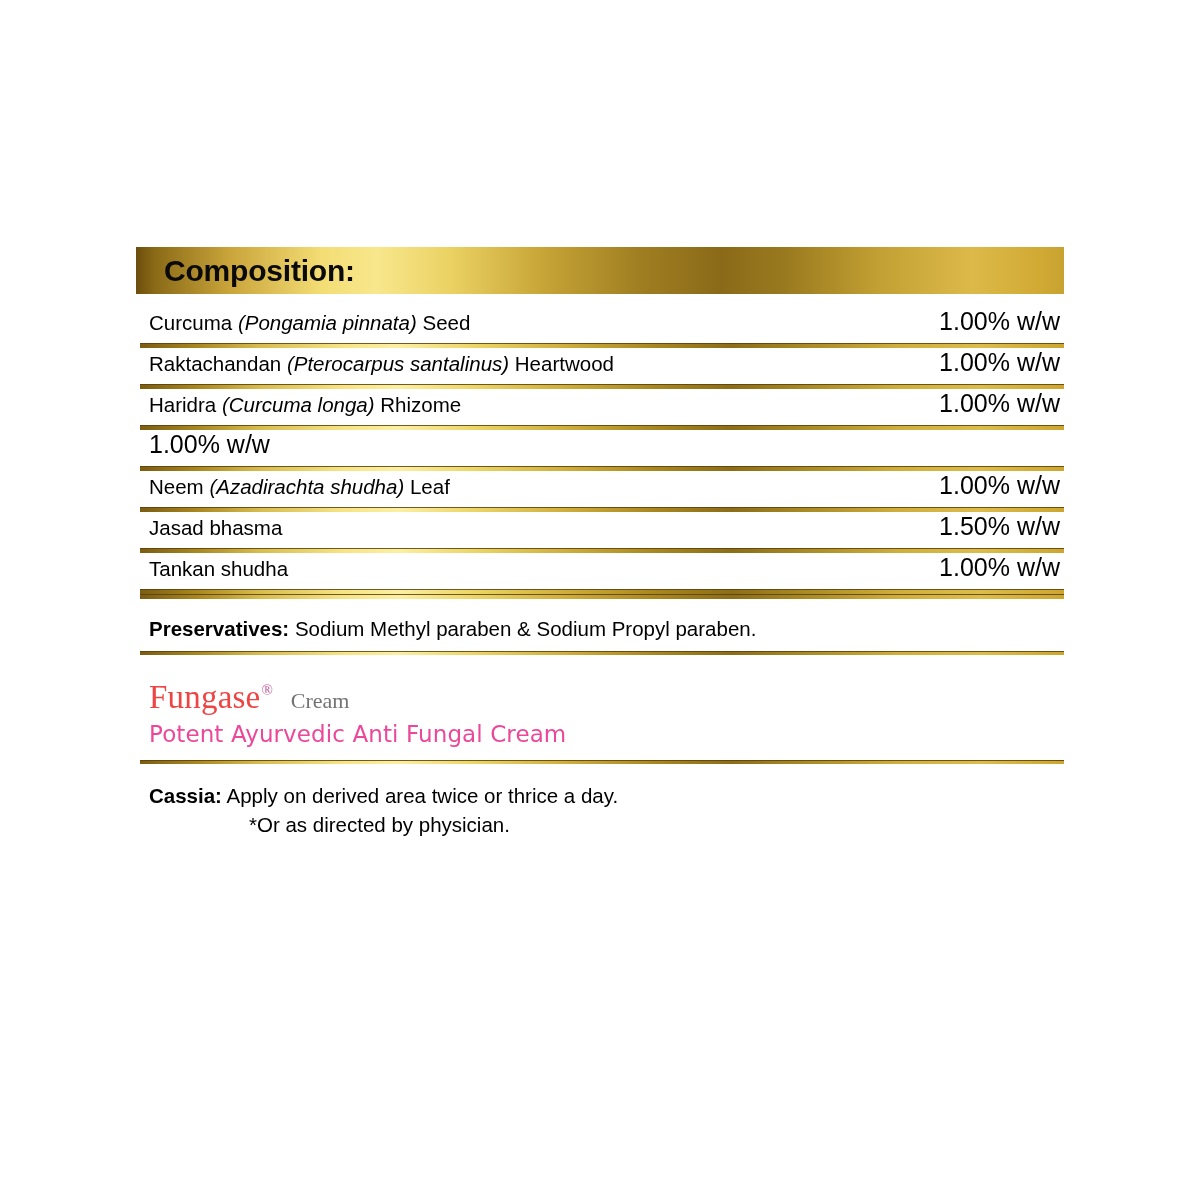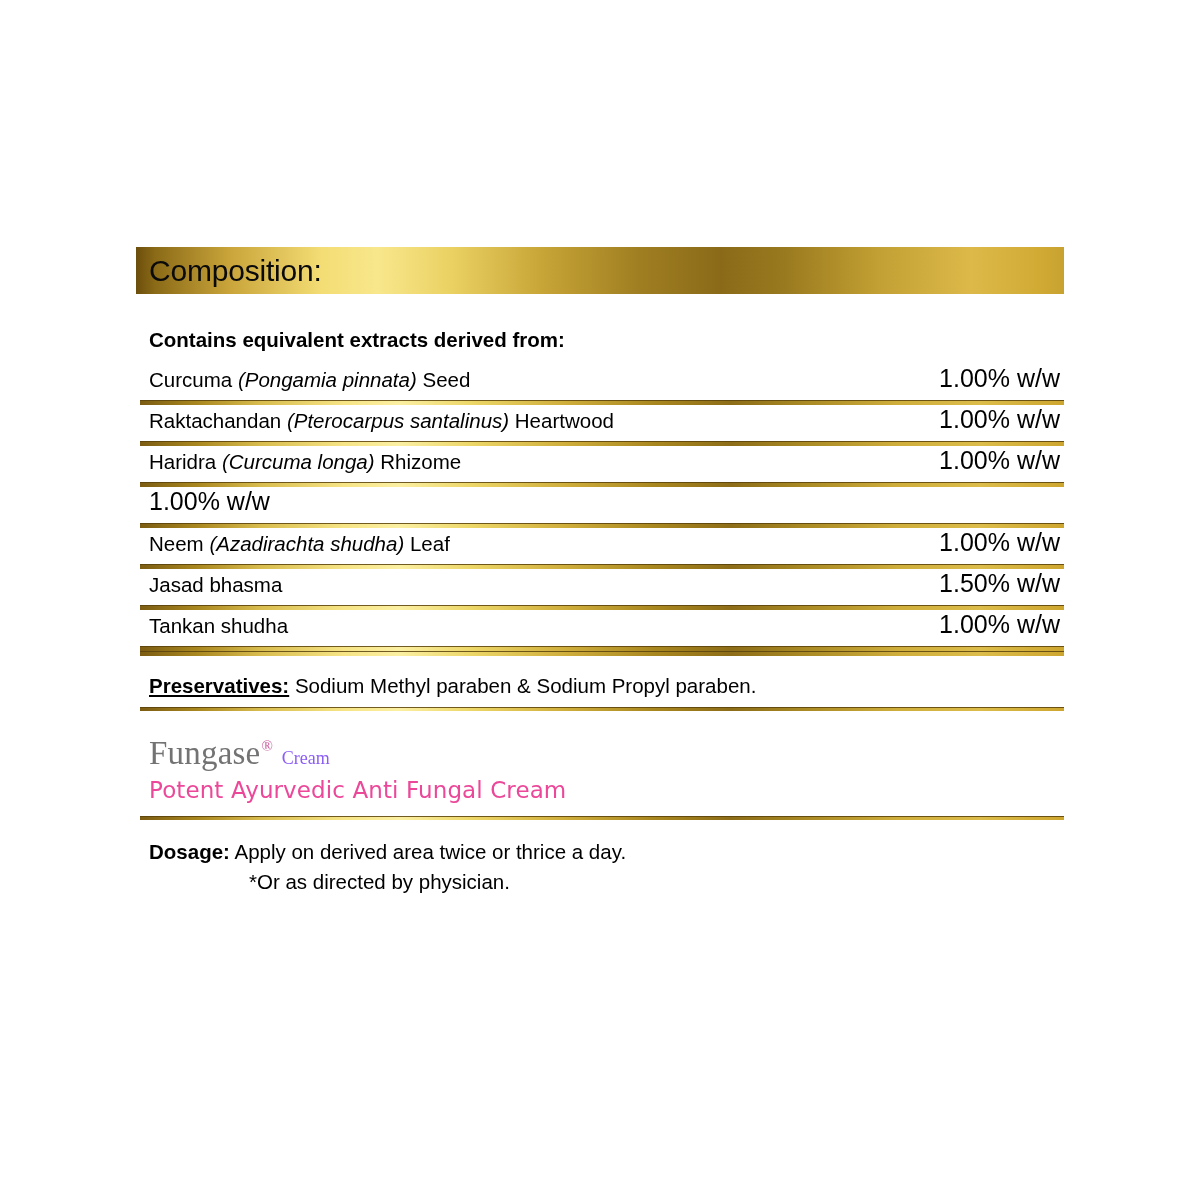--- a/index.html
+++ b/index.html
@@ -42,23 +42,23 @@
         #a07f22 54%,
         #8a6a18 63%,
         #9a7a1f 70%,
         #c2a033 80%,
         #dcb949 90%,
         #d2ab35 97%,
         #c8a230 100%);
   }
   .banner-title {
     font-size: 30px;
-    font-weight: normal;
+    font-weight: bold;
     color: #0a0a0a;
-    padding-left: 13px;
+    padding-left: 28px;
     letter-spacing: -0.2px;
     line-height: 1;
   }
 
   
   .rule {
     width: 924px;
     margin-left: 4px;
     height: 5px;
     background:
@@ -115,50 +115,50 @@
     font-size: 25px;
     white-space: nowrap;
     text-align: right;
   }
 
   .preservatives {
     font-size: 20.5px;
     padding: 19px 0 10px 13px;
     line-height: 1.1;
   }
-  .preservatives b { font-weight: bold; text-decoration: underline; }
+  .preservatives b { font-weight: bold; }
 
   
   .brand-block {
     padding: 26px 0 0 13px;
   }
   .brand-line {
     display: flex;
     align-items: baseline;
     line-height: 1;
   }
   .brand-name {
     font-family: "Liberation Serif", "DejaVu Serif", serif;
     font-size: 33px;
-    color: #737373;
+    color: #ef4444;
     letter-spacing: 0.2px;
   }
   .brand-reg {
     font-family: "Liberation Serif", "DejaVu Serif", serif;
     font-size: 15px;
     color: #c9589b;
     position: relative;
     top: -13px;
     margin-left: 1px;
   }
   .brand-form {
     font-family: "Liberation Serif", "DejaVu Serif", serif;
-    font-size: 18px;
-    color: #8b5cf6;
-    margin-left: 9px;
+    font-size: 22px;
+    color: #737373;
+    margin-left: 18px;
   }
   .brand-tagline {
     font-family: "DejaVu Sans", sans-serif;
     font-size: 23px;
     color: #ec4899;
     padding-top: 9px;
     letter-spacing: 0.1px;
     line-height: 1;
   }
 
@@ -175,21 +175,20 @@
 </style>
 </head>
 <body>
 
 <div class="label-sheet">
 
   <div class="banner">
     <div class="banner-title">Composition:</div>
   </div>
 
-  <div class="intro">Contains equivalent extracts derived from:</div>
 
   <div class="ingredients">
 
     <div class="ing-row">
       <div class="ing-name"><span>Curcuma</span> <em>(Pongamia pinnata)</em> <span>Seed</span></div>
       <div class="ing-amount">1.00% w/w</div>
     </div>
     <div class="rule"></div>
 
     <div class="ing-row">
@@ -242,19 +241,19 @@
       <span class="brand-name">Fungase</span>
       <span class="brand-reg">®</span>
       <span class="brand-form">Cream</span>
     </div>
     <div class="brand-tagline">Potent Ayurvedic Anti Fungal Cream</div>
   </div>
   <div class="rule thin" style="margin-top:14px;"></div>
 
   <div class="dosage">
     <div>
-      <b>Dosage:</b>
+      <b>Cassia:</b>
       <span>Apply on derived area twice or thrice a day.</span>
     </div>
     <div class="dosage-sub">*Or as directed by physician.</div>
   </div>
 
 </div>
 
 </body></html>

